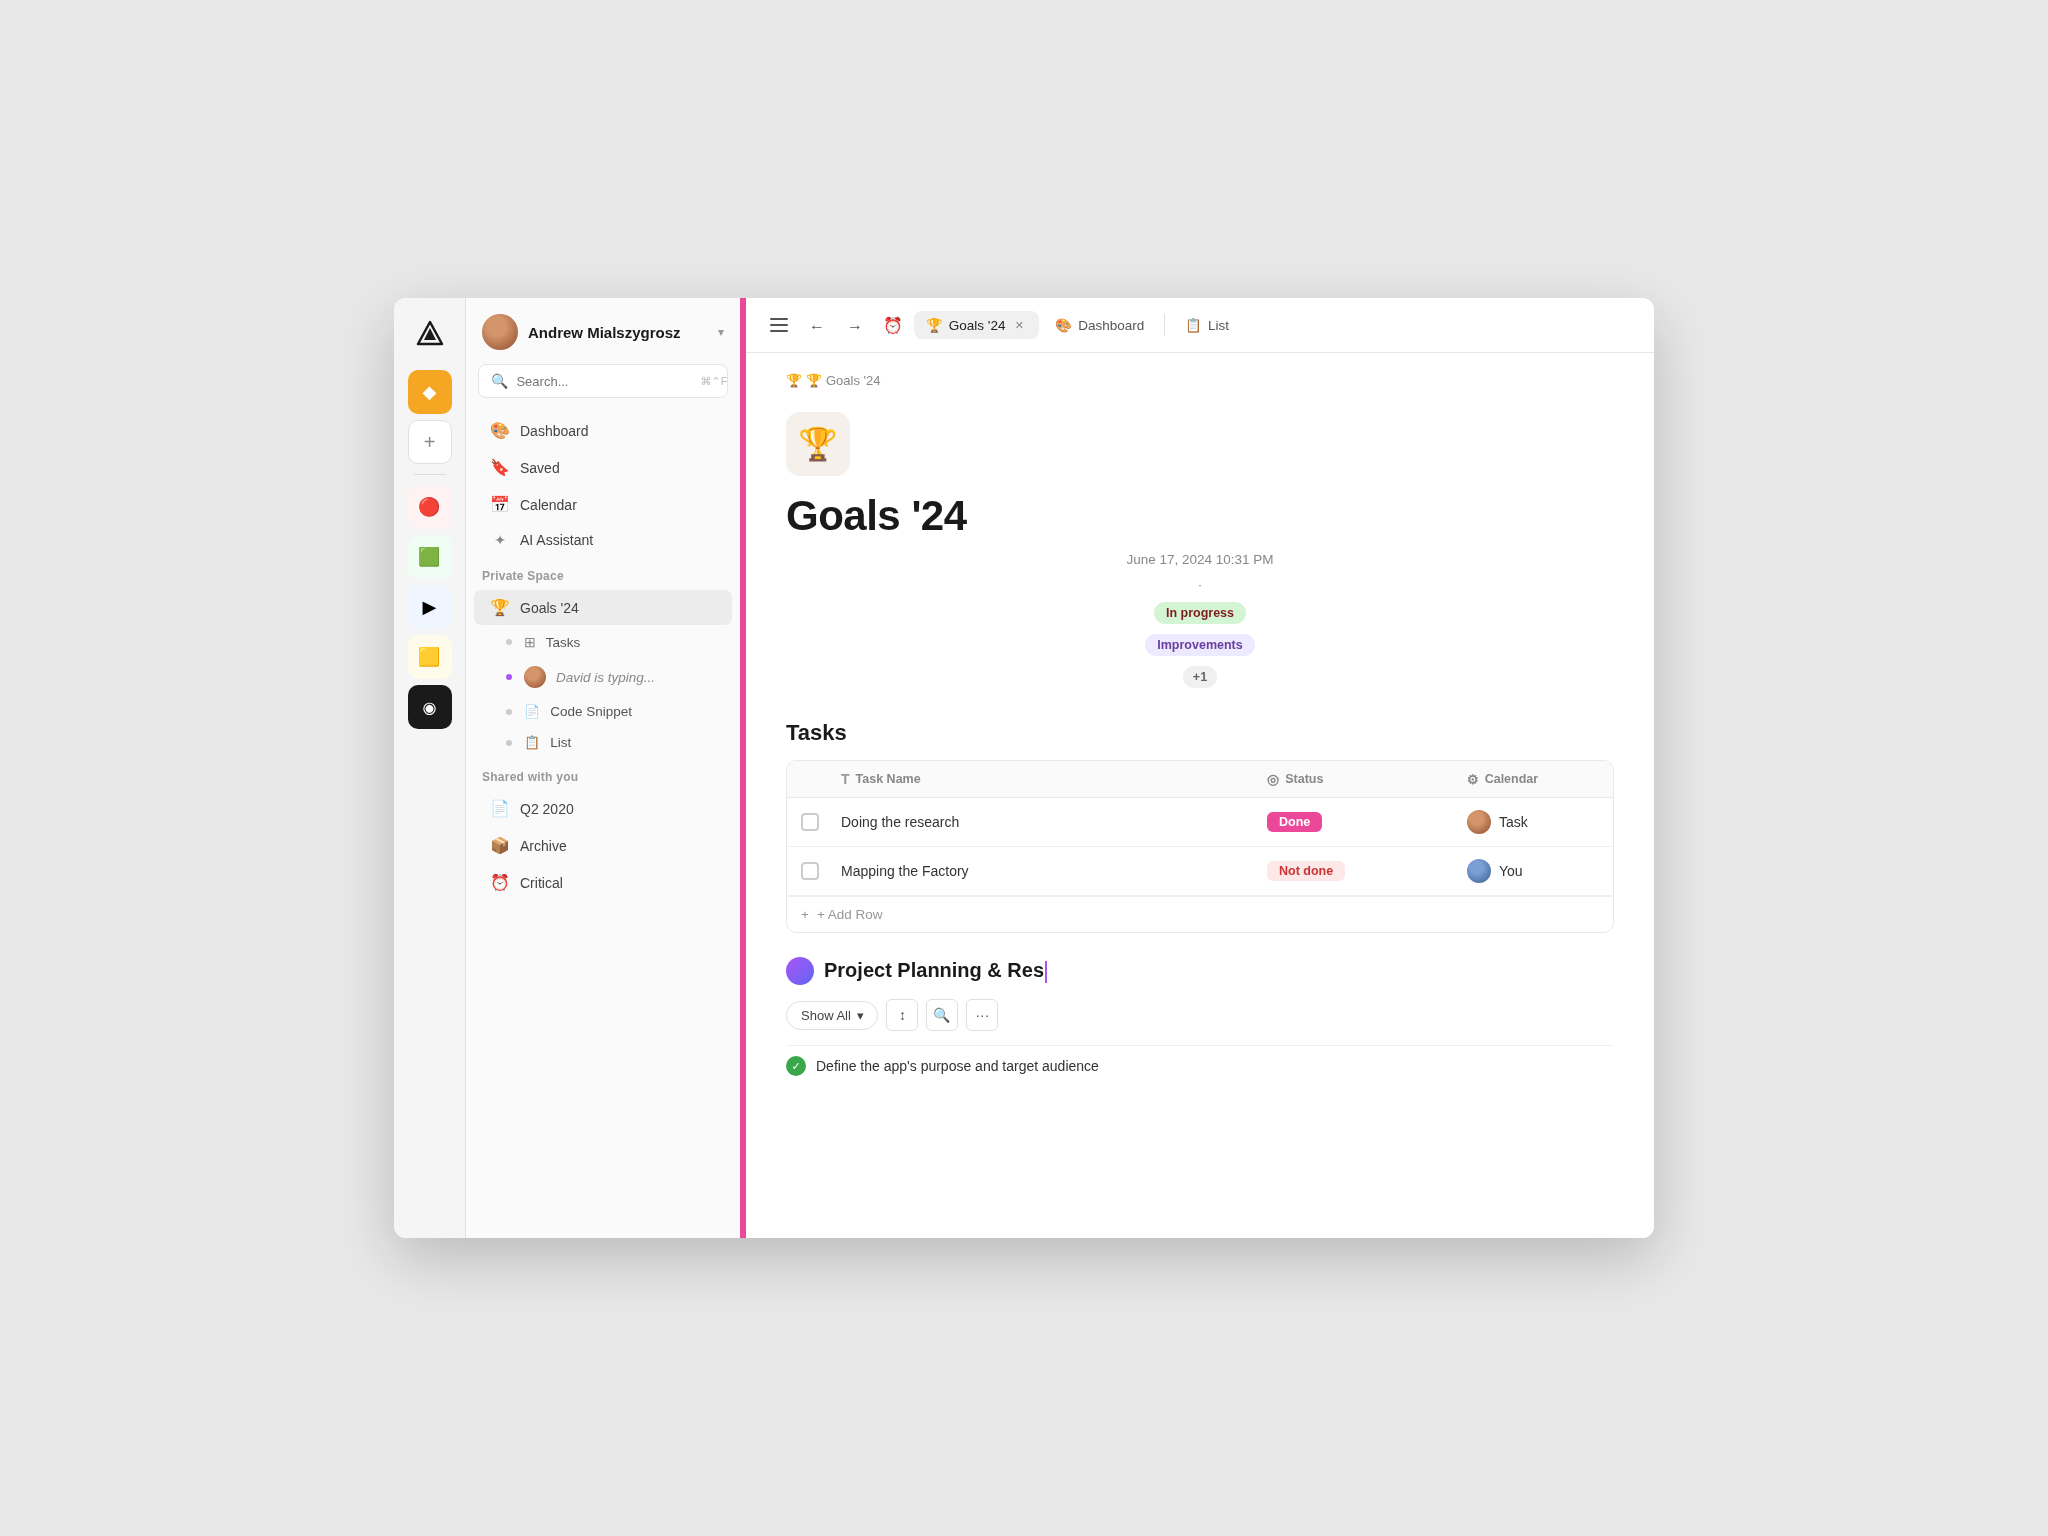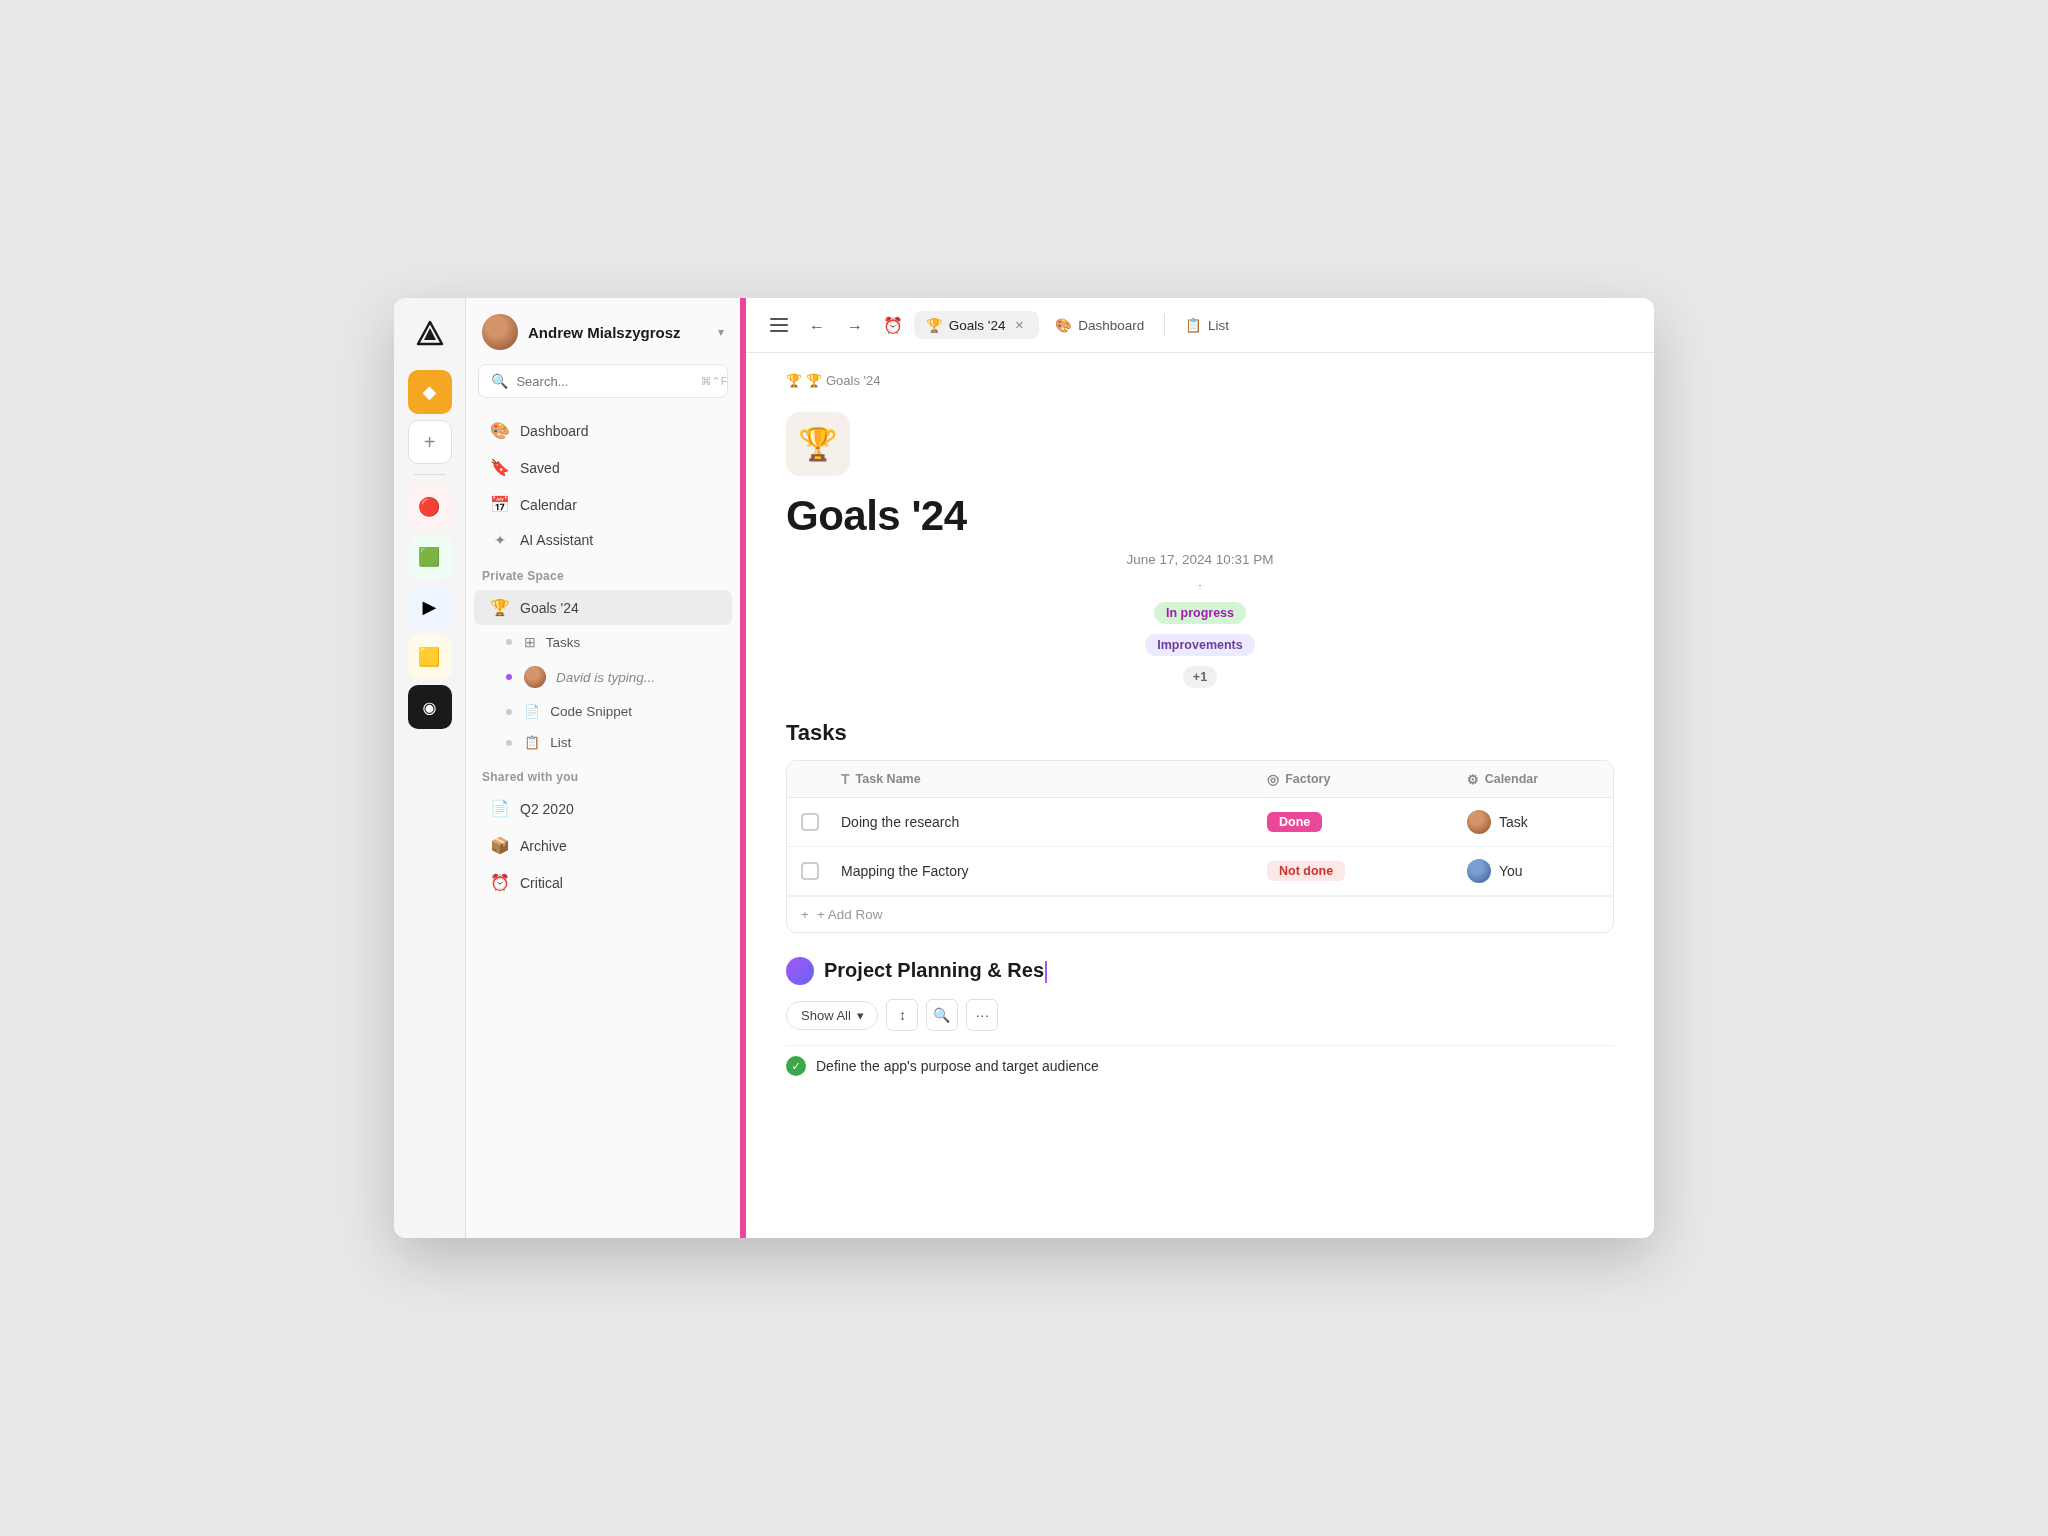--- a/index.html
+++ b/index.html
@@ -286,21 +286,21 @@
       flex-direction: column;
     }
     .badge {
       padding: 4px 12px;
       border-radius: 20px;
       font-size: 12.5px;
       font-weight: 600;
     }
     .badge-green {
       background: #d4f5d4;
-      color: #a21caf;
+      color: #7f1d1d;
     }
     .badge-purple {
       background: #ede9fe;
       color: #6b3fa0;
     }
     .badge-more {
       background: #f0f0f0;
       color: #666;
       padding: 4px 10px;
       border-radius: 20px;
@@ -666,21 +666,21 @@
       <div class="tasks-table">
 
         <div class="table-header">
           <div class="th"></div>
           <div class="th">
             <span style="font-weight:700; font-size:14px; color:#999;">T</span>
             <span>Task Name</span>
           </div>
           <div class="th">
             <span style="font-size:14px;">◎</span>
-            <span>Factory</span>
+            <span>Status</span>
           </div>
           <div class="th">
             <span style="font-size:13px;">⚙</span>
             <span>Calendar</span>
           </div>
         </div>
 
         <div class="table-row">
           <div class="td">
             <div class="checkbox"></div>

